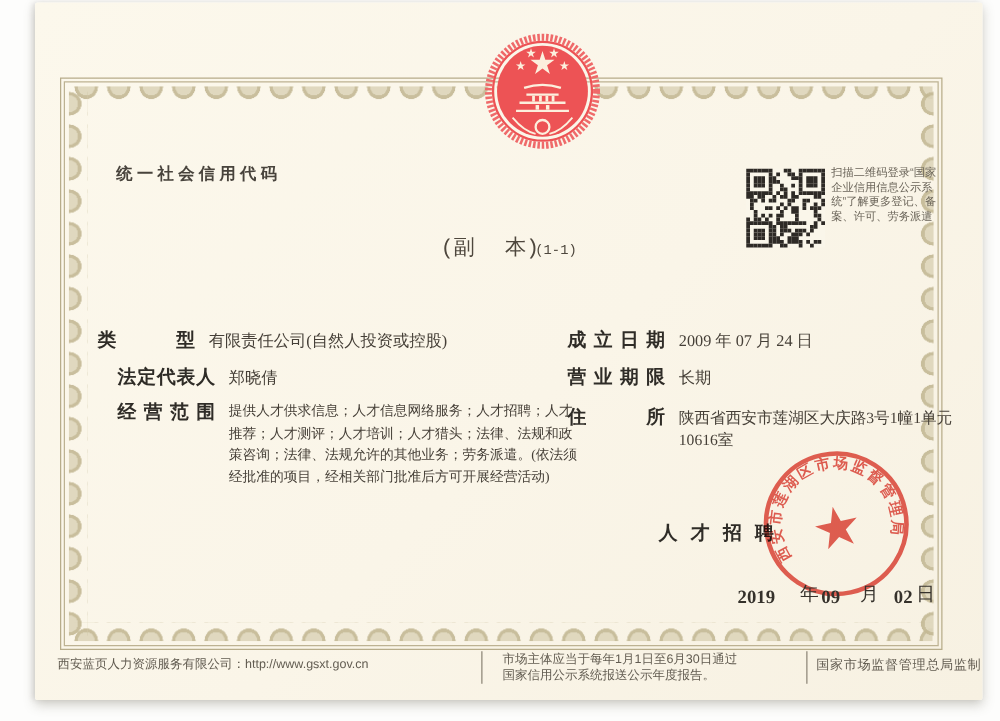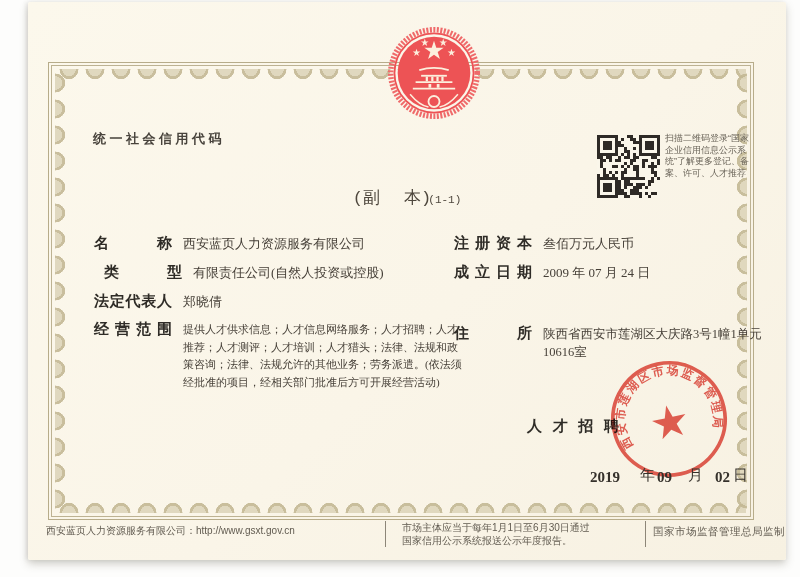--- a/index.html
+++ b/index.html
@@ -351,40 +351,37 @@
         <div class="m" style="left: 6px; top: 60px;"></div>
         <div class="m" style="left: 9px; top: 60px;"></div>
         <div class="m" style="left: 12px; top: 60px;"></div>
         <div class="m" style="left: 15px; top: 60px;"></div>
         <div class="m" style="left: 18px; top: 60px;"></div>
         <div class="m" style="left: 27px; top: 60px;"></div>
         <div class="m" style="left: 30px; top: 60px;"></div>
         <div class="m" style="left: 42px; top: 60px;"></div>
         <div class="m" style="left: 51px; top: 60px;"></div>
       </div>
-    <div class="qr-caption">扫描二维码登录“国家企业信用信息公示系统”了解更多登记、备案、许可、人才推荐</div>
-
-    <div class="row" style="left:66px; top:232px;">
-      <span class="flabel">名称</span><span class="fvalue">西安蓝页人力资源服务有限公司</span>
-    </div>
-    <div class="row" style="left:76px; top:261px;">
+    <div class="qr-caption">扫描二维码登录“国家企业信用信息公示系统”了解更多登记、备案、许可、劳务派遣</div>
+
+    <div class="row" style="left:50px; top:261px;">
       <span class="flabel">类型</span><span class="fvalue">有限责任公司(自然人投资或控股)</span>
     </div>
     <div class="row" style="left:66px; top:290px;">
       <span class="flabel">法定代表人</span><span class="fvalue">郑晓倩</span>
     </div>
     <div class="row" style="left:66px; top:318px;">
       <span class="flabel">经营范围</span><span class="fvalue scope">提供人才供求信息；人才信息网络服务；人才招聘；人才推荐；人才测评；人才培训；人才猎头；法律、法规和政策咨询；法律、法规允许的其他业务；劳务派遣。(依法须经批准的项目，经相关部门批准后方可开展经营活动)</span>
     </div>
 
-    <div class="row" style="left:426px; top:232px;">
-      <span class="flabel">注册资本</span><span class="fvalue">叁佰万元人民币</span>
-    </div>
     <div class="row" style="left:426px; top:261px;">
       <span class="flabel">成立日期</span><span class="fvalue">2009 年 07 月 24 日</span>
+    </div>
+    <div class="row" style="left:426px; top:290px;">
+      <span class="flabel">营业期限</span><span class="fvalue">长期</span>
     </div>
     <div class="row" style="left:426px; top:322px;">
       <span class="flabel">住所</span><span class="fvalue addr">陕西省西安市莲湖区大庆路3号1幢1单元 10616室</span>
     </div>
 
     <div class="regauth">人才招聘</div>
 
     <svg class="seal" viewBox="0 0 150 150">
       <circle cx="75" cy="75" r="69" fill="none" stroke="#df453c" stroke-width="4.5" opacity=".92"></circle>
       <path transform="translate(75,80)" fill="#df453c" opacity=".92" d="M0,-22 L4.94,-6.8 L20.93,-6.8 L7.99,2.6 L12.93,17.8 L0,8.4 L-12.93,17.8 L-7.99,2.6 L-20.93,-6.8 L-4.94,-6.8 Z"></path>

